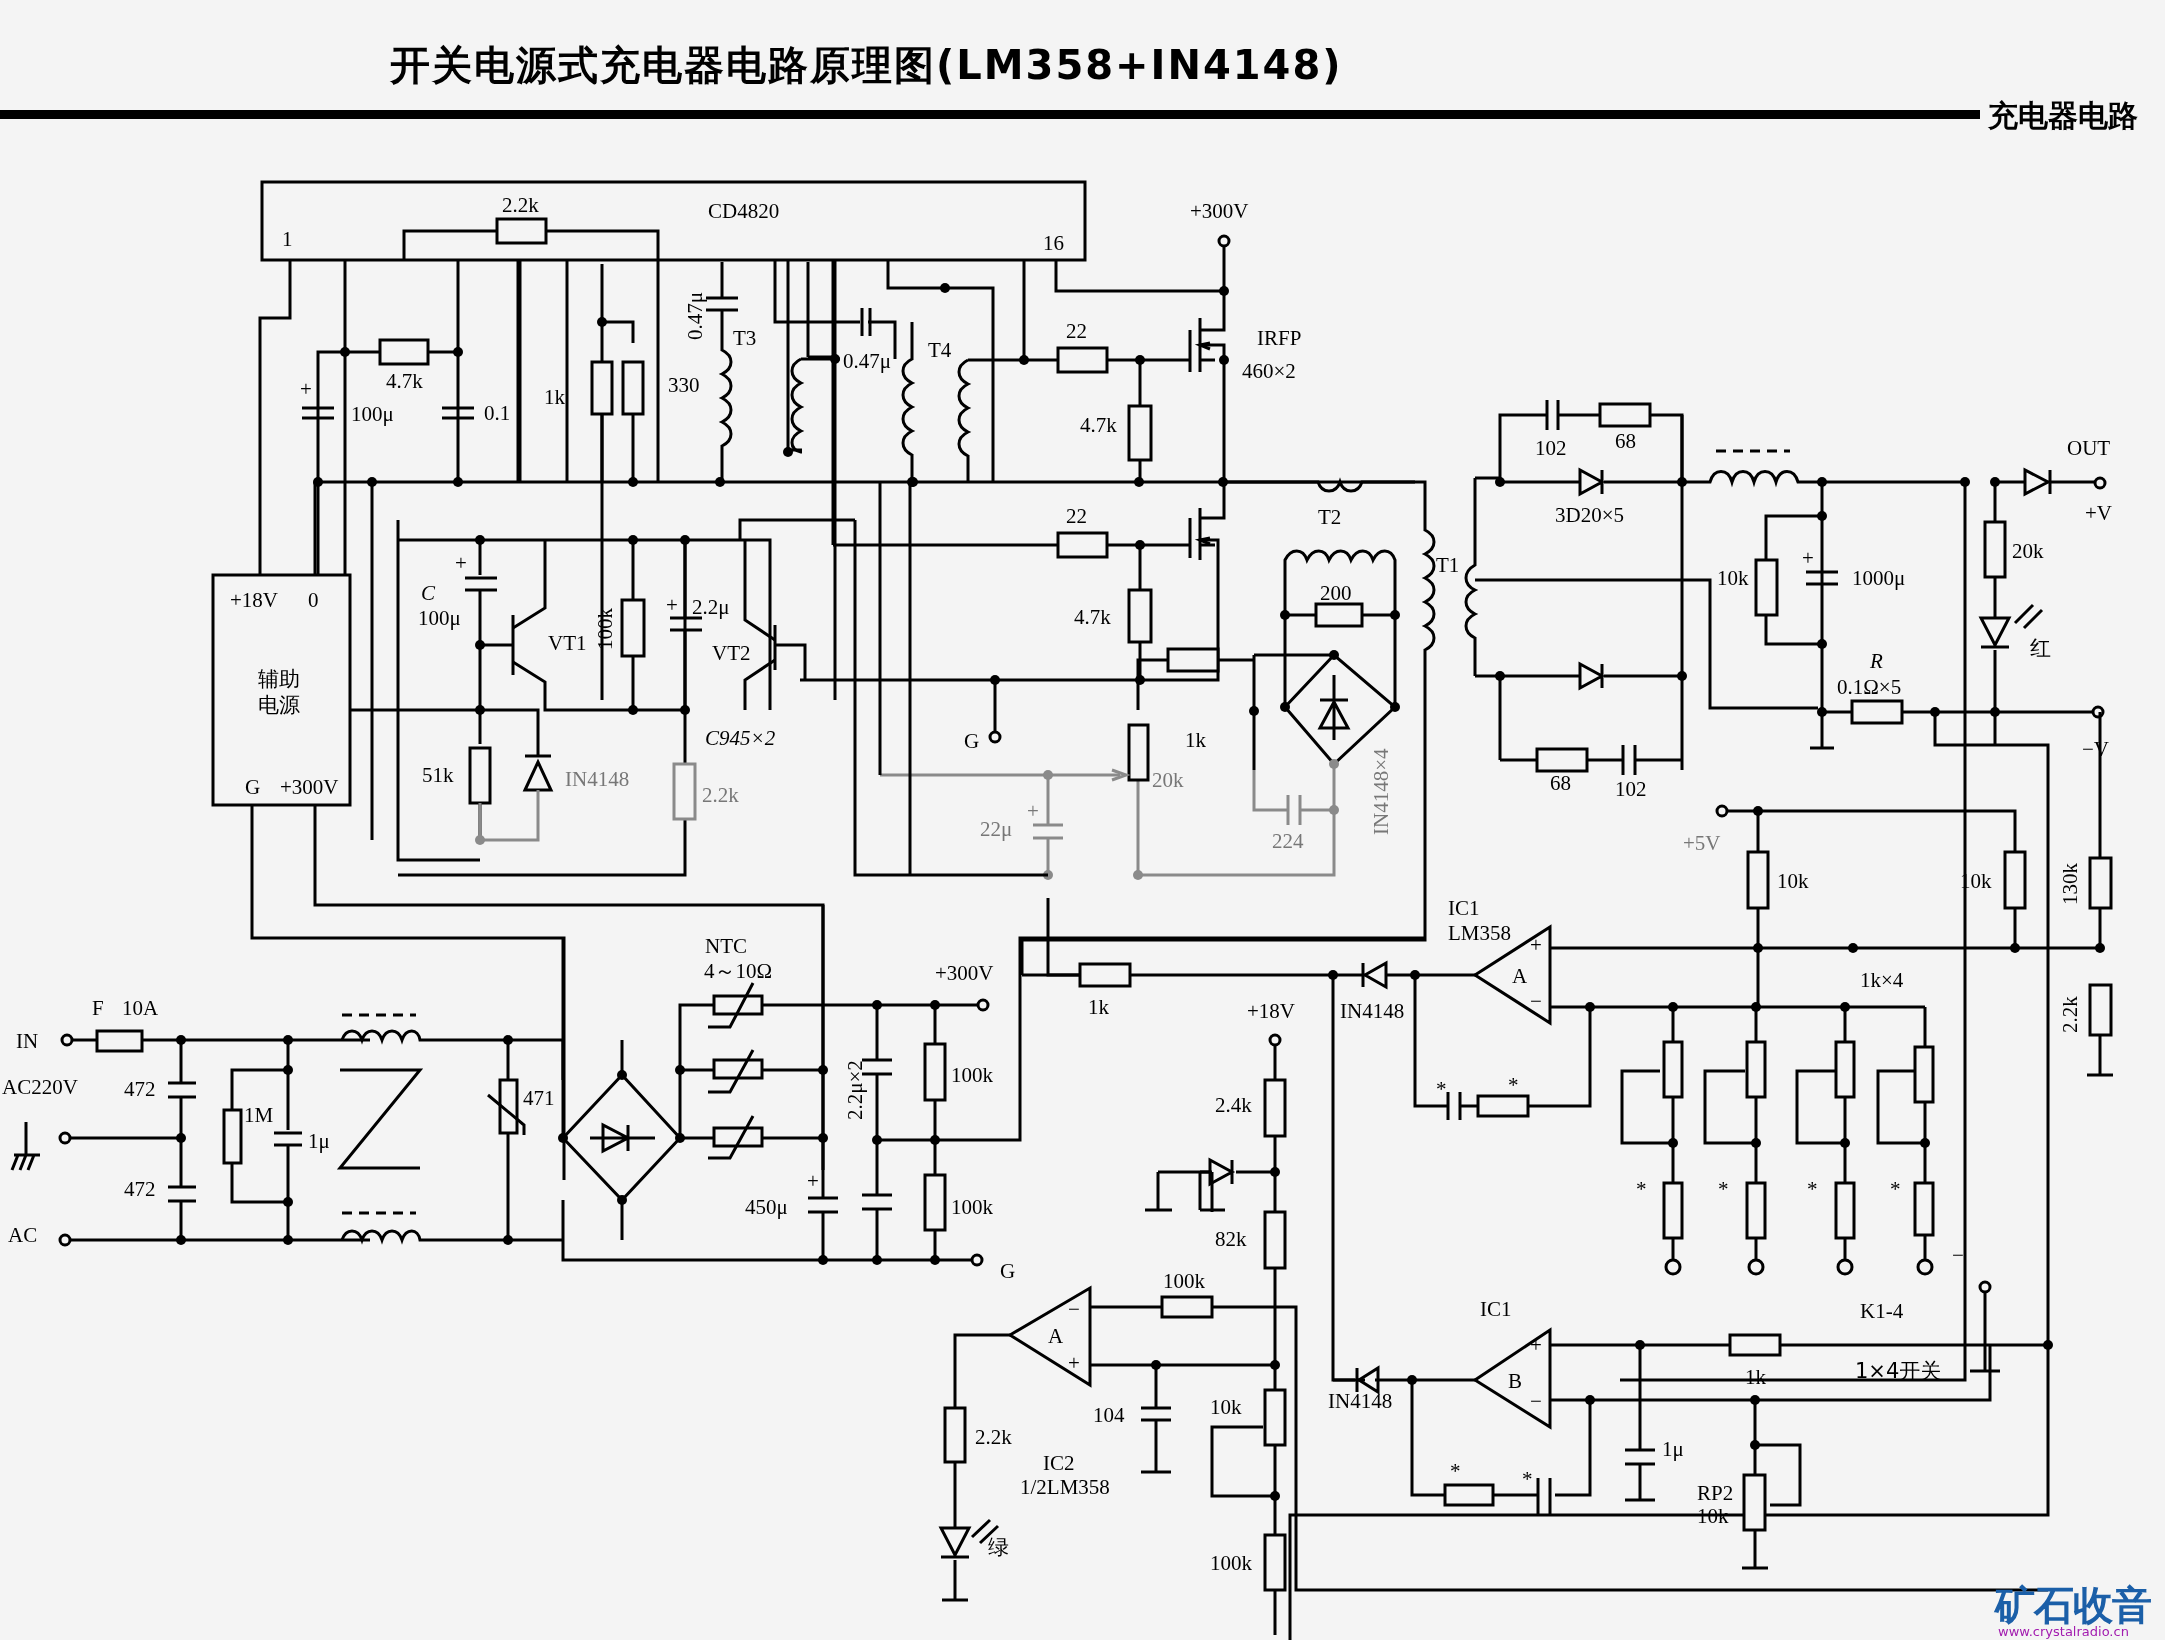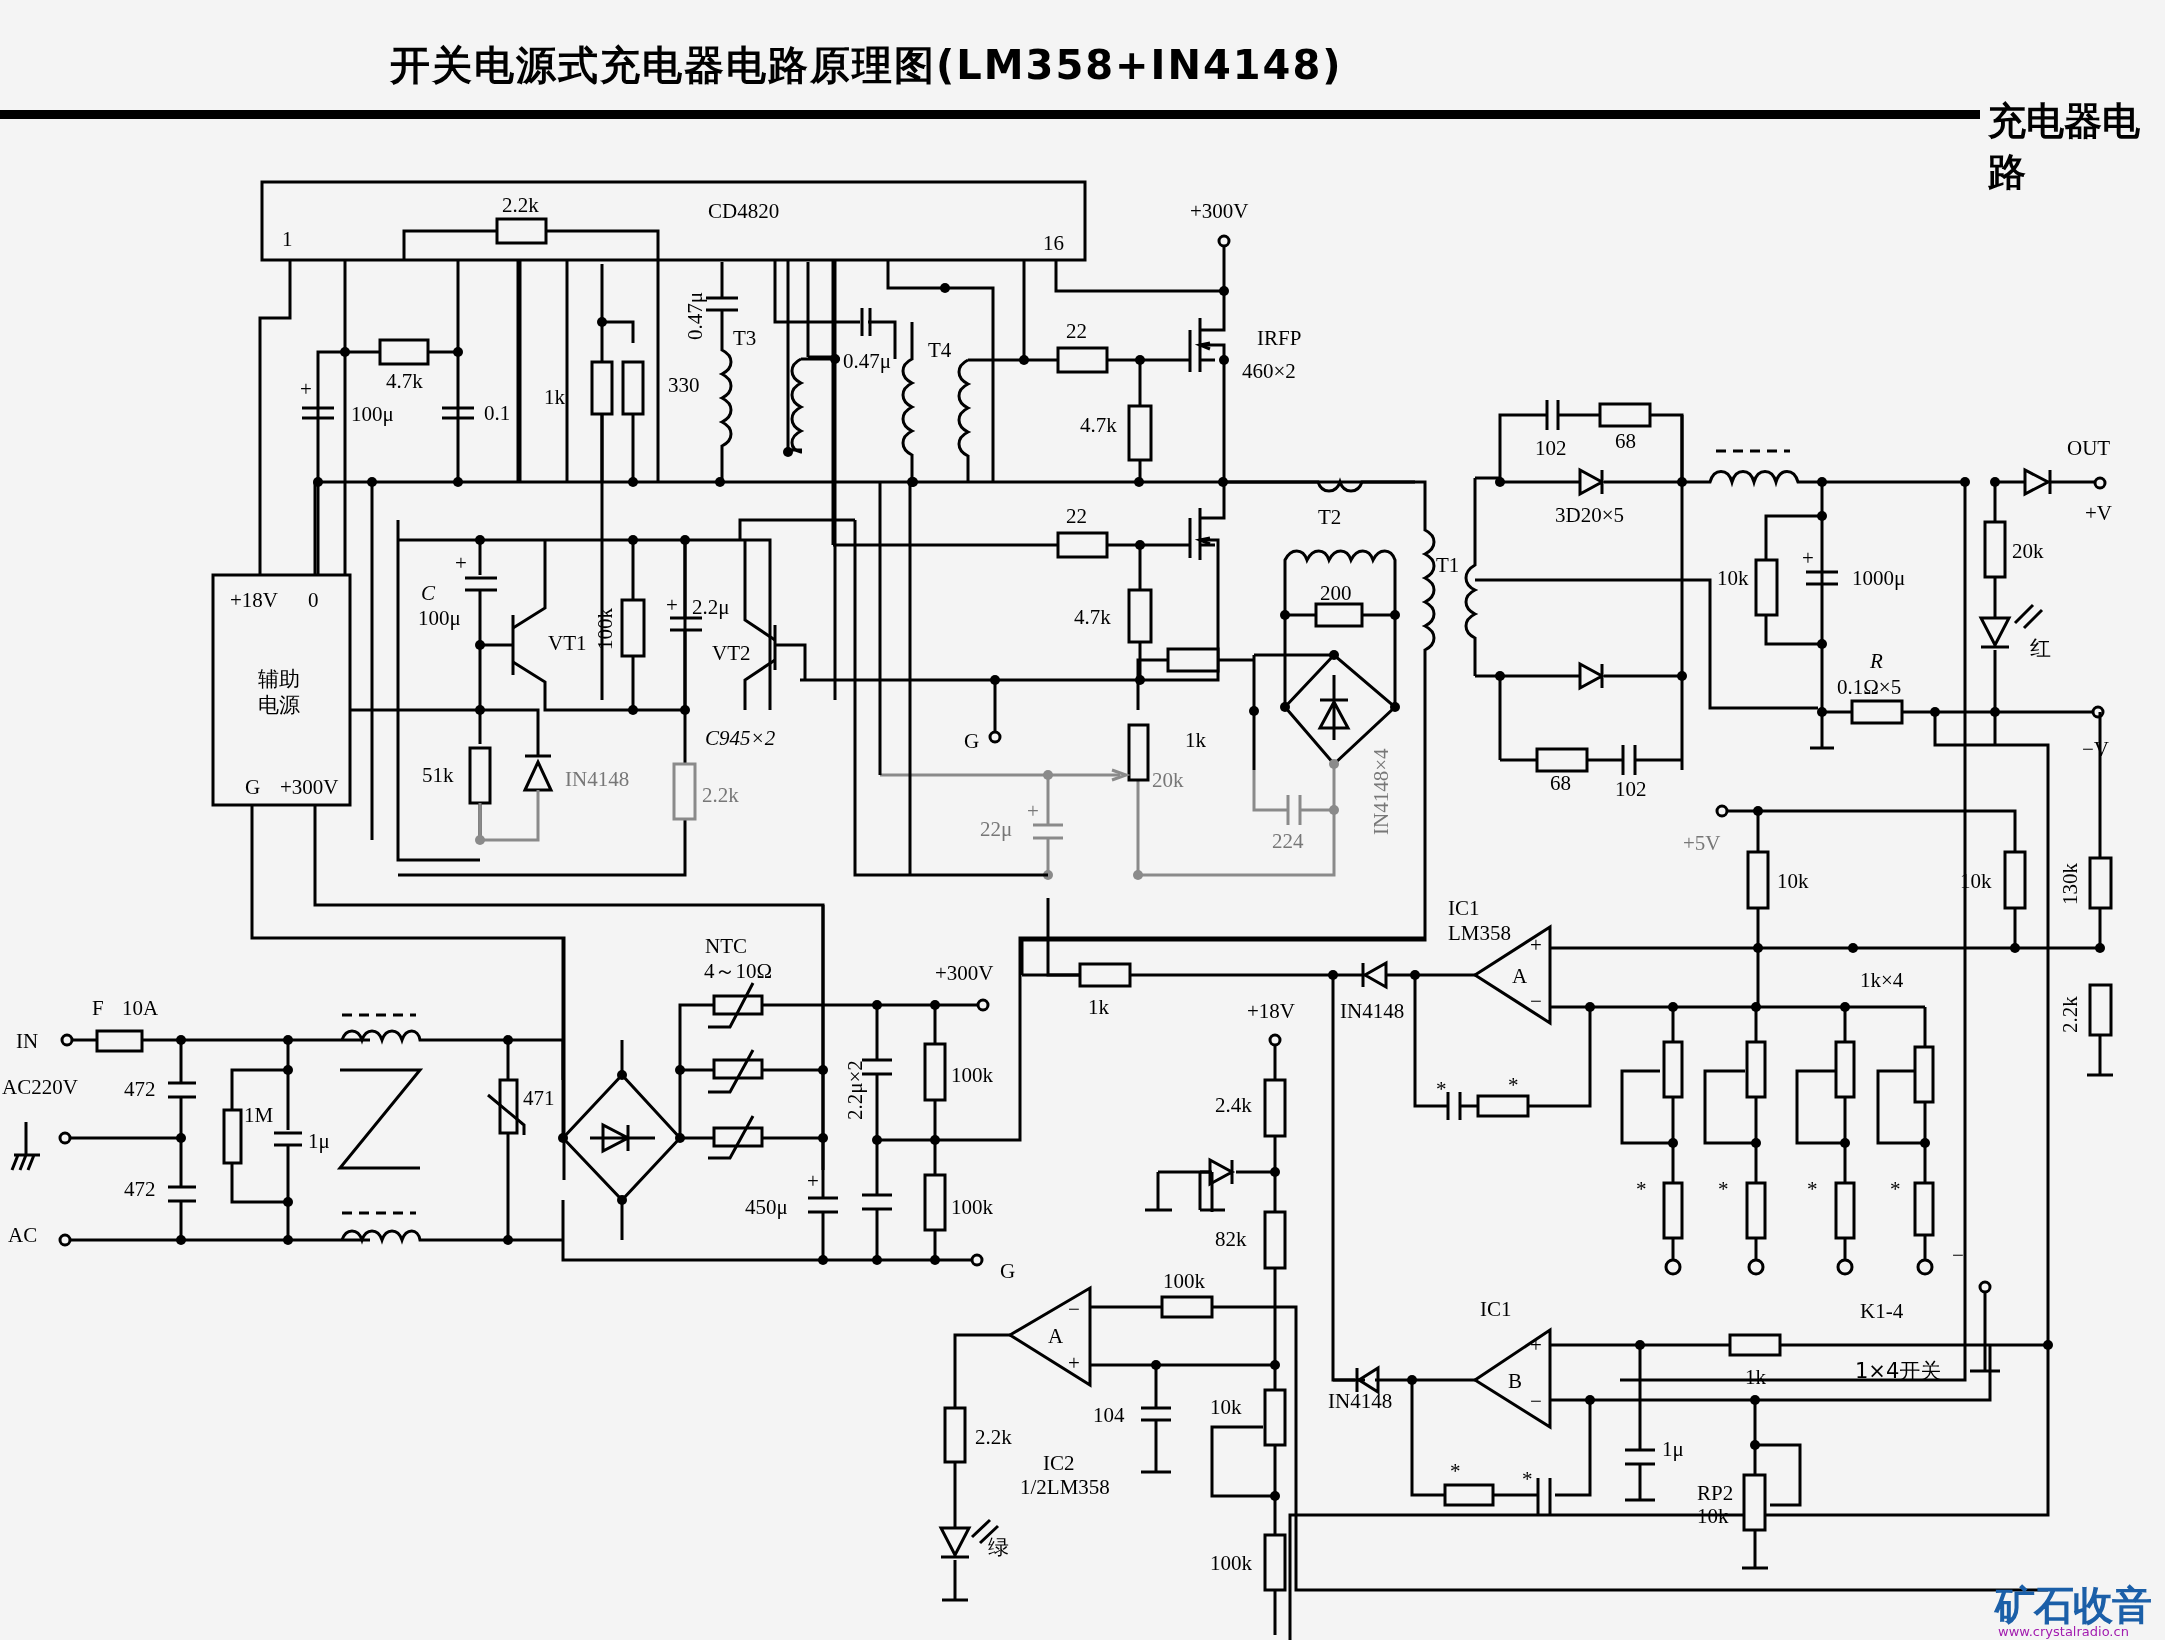--- a/index.html
+++ b/index.html
@@ -1,19 +1,19 @@
 <!DOCTYPE html>
 <html><head>
 <meta charset="utf-8">
 <style>
   html,body{margin:0;padding:0;background:#f4f4f4;}
   body{width:2165px;height:1640px;overflow:hidden;position:relative;font-family:"Liberation Serif","DejaVu Serif",serif;}
   #title{position:absolute;left:390px;top:38px;font-family:"DejaVu Sans","Liberation Sans",sans-serif;font-weight:bold;font-size:40px;letter-spacing:2px;color:#000;white-space:nowrap;}
   #title-rule{position:absolute;left:0;top:110px;width:1980px;height:9px;background:#000;}
-  #section-tag{position:absolute;left:1988px;top:96px;font-family:"DejaVu Sans","Liberation Sans",sans-serif;font-weight:bold;font-size:38px;color:#000;}
+  #section-tag{position:absolute;left:1988px;top:96px;font-family:"DejaVu Sans","Liberation Sans",sans-serif;font-weight:bold;font-size:30px;color:#000;}
   #watermark{position:absolute;left:1995px;top:1578px;font-family:"DejaVu Sans","Liberation Sans",sans-serif;font-weight:bold;font-size:40px;color:#1b5fa8;letter-spacing:-1px;}
   #watermark-url{position:absolute;left:1998px;top:1624px;font-family:"DejaVu Sans","Liberation Sans",sans-serif;font-size:13px;color:#a21caf;}
   svg{position:absolute;left:0;top:0;}
   .w{stroke:#000;stroke-width:3;fill:none;}
   .g{stroke:#8a8a8a;stroke-width:3;fill:none;}
   .box{stroke:#000;stroke-width:3;fill:#f4f4f4;}
   .gbox{stroke:#8a8a8a;stroke-width:3;fill:#f4f4f4;}
   .dot{fill:#000;}
   .gdot{fill:#8a8a8a;}
   .term{stroke:#000;stroke-width:3;fill:#f4f4f4;}

